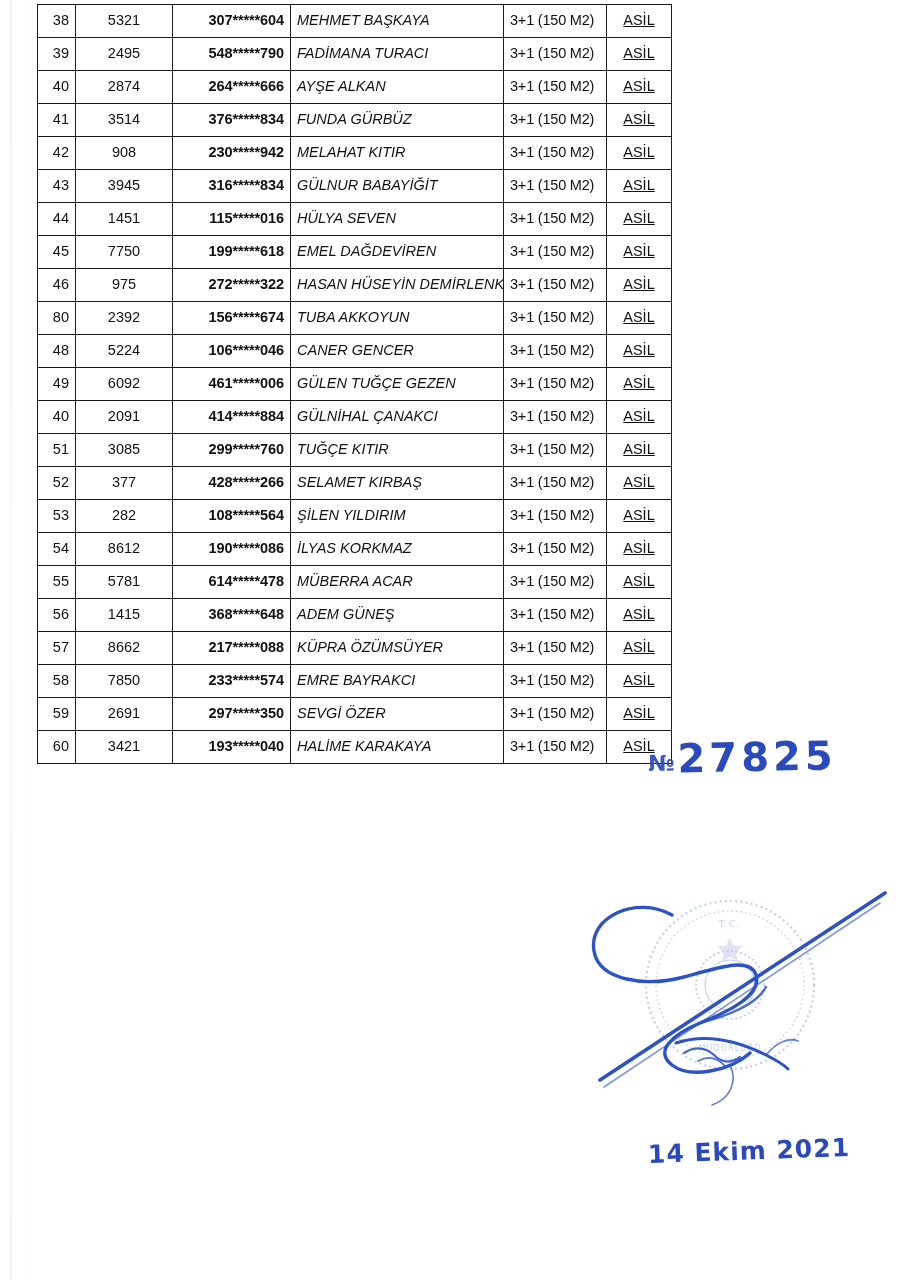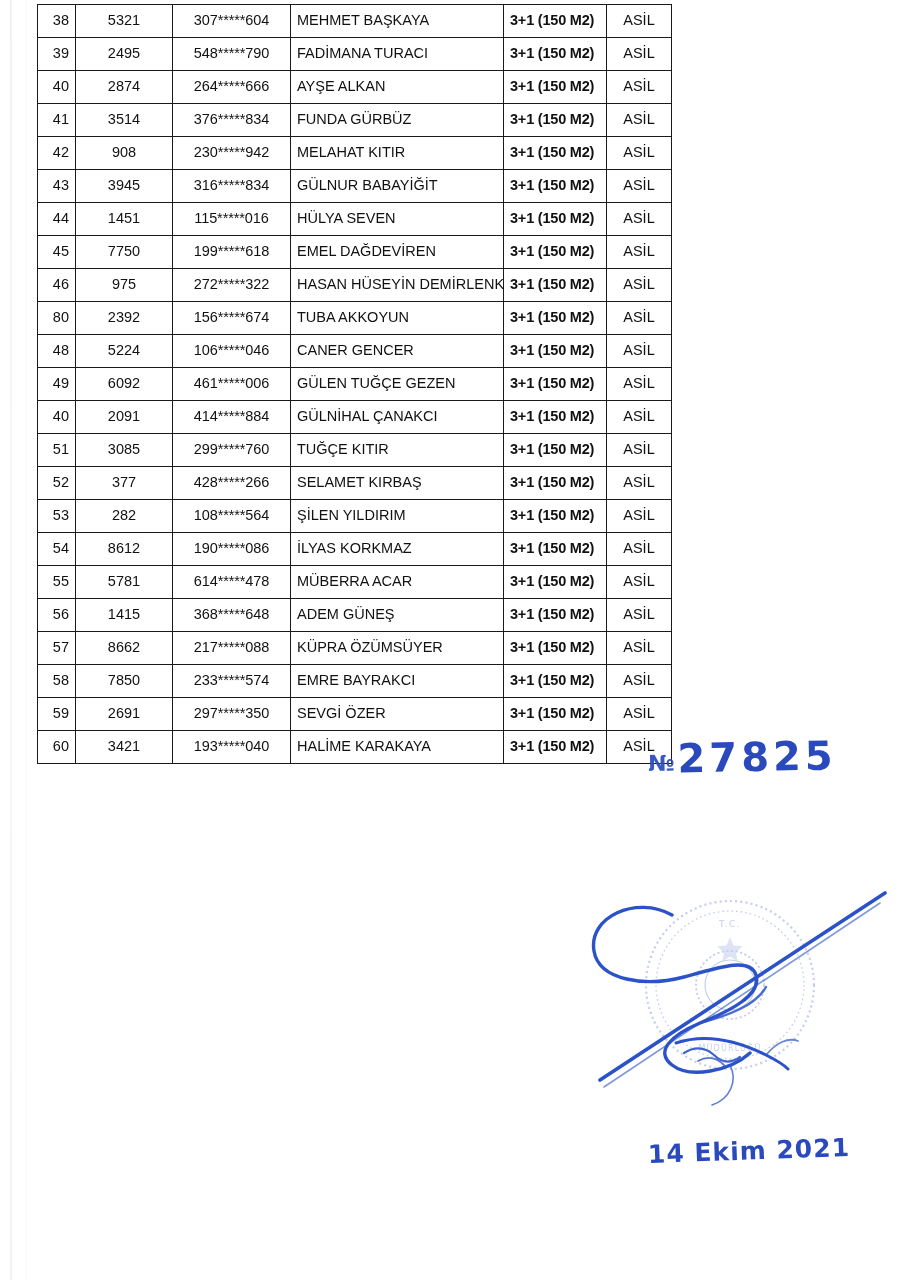--- a/index.html
+++ b/index.html
@@ -60,24 +60,24 @@
   }
   col.c-no    { width: 38px;  }
   col.c-sira  { width: 97px;  }
   col.c-tc    { width: 118px; }
   col.c-ad    { width: 213px; }
   col.c-tip   { width: 103px; }
   col.c-durum { width: 65px;  }
 
   td.no    { text-align: right; }
   td.sira  { text-align: center; margin-top: 12px; }
-  td.tc    { text-align: center; letter-spacing: -0.1px; }
-  td.ad    { text-align: left; }
-  td.tip   { text-align: left; letter-spacing: -0.2px; font-weight: bold; }
-  td.durum { text-align: center; }
+  td.tc    { text-align: right; letter-spacing: -0.1px; font-weight: bold; }
+  td.ad    { text-align: left; font-style: italic; }
+  td.tip   { text-align: left; letter-spacing: -0.2px; }
+  td.durum { text-align: center; text-decoration: underline; }
 
   
   .ink { position: absolute; color: #2b4fc4; }
 
   .reg-number {
     left: 648px;
     top: 736px;
     font-family: "DejaVu Sans", sans-serif;
     font-weight: 700;
     font-size: 40px;

